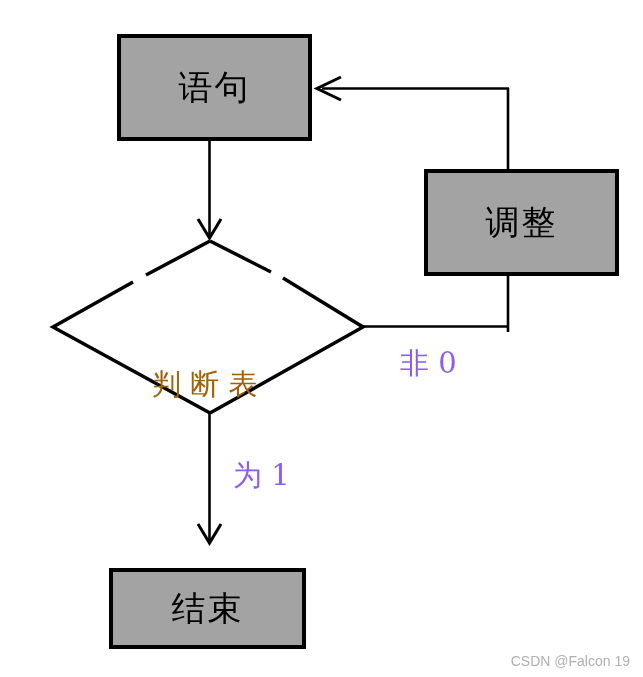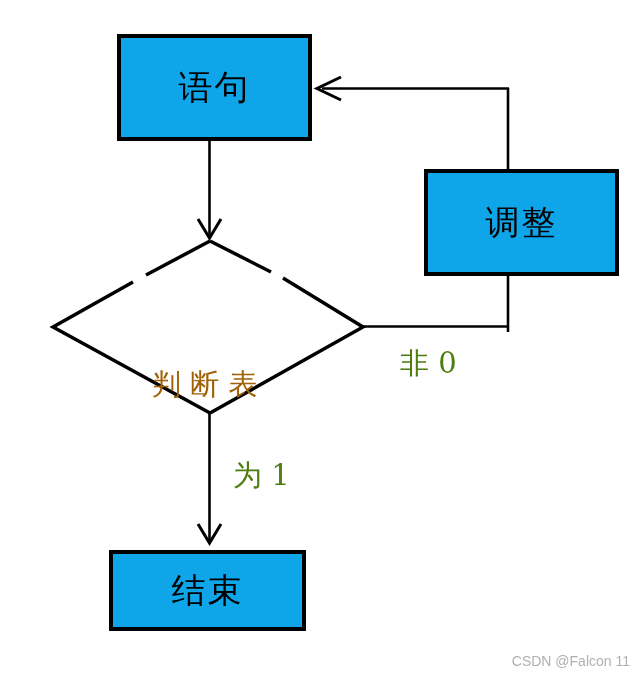--- a/index.html
+++ b/index.html
@@ -9,43 +9,43 @@
     height: 677px;
     background: #ffffff;
     font-family: "DejaVu Serif", "Liberation Serif", serif;
     overflow: hidden;
   }
   #wires { position: absolute; left: 0; top: 0; width: 643px; height: 677px; }
   .node {
     position: absolute;
     box-sizing: border-box;
     border: 4px solid #000000;
-    background: #0ea5e9;
+    background: #a3a3a3;
     display: flex;
     align-items: center;
     justify-content: center;
     font-size: 34px;
     color: #000000;
     letter-spacing: 2px;
   }
   .node-statement { left: 117px; top: 34px;  width: 195px; height: 107px; }
   .node-adjust    { left: 424px; top: 169px; width: 195px; height: 107px; }
-  .node-end       { left: 109px; top: 550px; width: 197px; height: 81px; }
+  .node-end       { left: 109px; top: 568px; width: 197px; height: 81px; }
   .diamond-label {
     position: absolute;
     left: 152px; top: 284px;
     font-size: 29px;
     line-height: 40px;
     color: #a16207;
     white-space: pre;
   }
   .edge-label {
     position: absolute;
     font-size: 29px;
-    color: #4d7c0f;
+    color: #8b5cf6;
     white-space: pre;
   }
   .edge-label-nonzero { left: 400px; top: 344px; }
   .edge-label-zero    { left: 233px; top: 456px; }
   .watermark {
     position: absolute;
     right: 13px; bottom: 8px;
     font-family: "Liberation Sans", "DejaVu Sans", sans-serif;
     font-size: 14px;
     color: #b0b0b0;
@@ -100,14 +100,14 @@
   </div>
 
   <div class="edge-label edge-label-nonzero">非 0</div>
 
   <div class="edge-label edge-label-zero">为 1</div>
 
   <div class="node node-end">
     <span>结束</span>
   </div>
 
-  <div class="watermark">CSDN @Falcon 11</div>
+  <div class="watermark">CSDN @Falcon 19</div>
 </div>
 
 </body></html>

